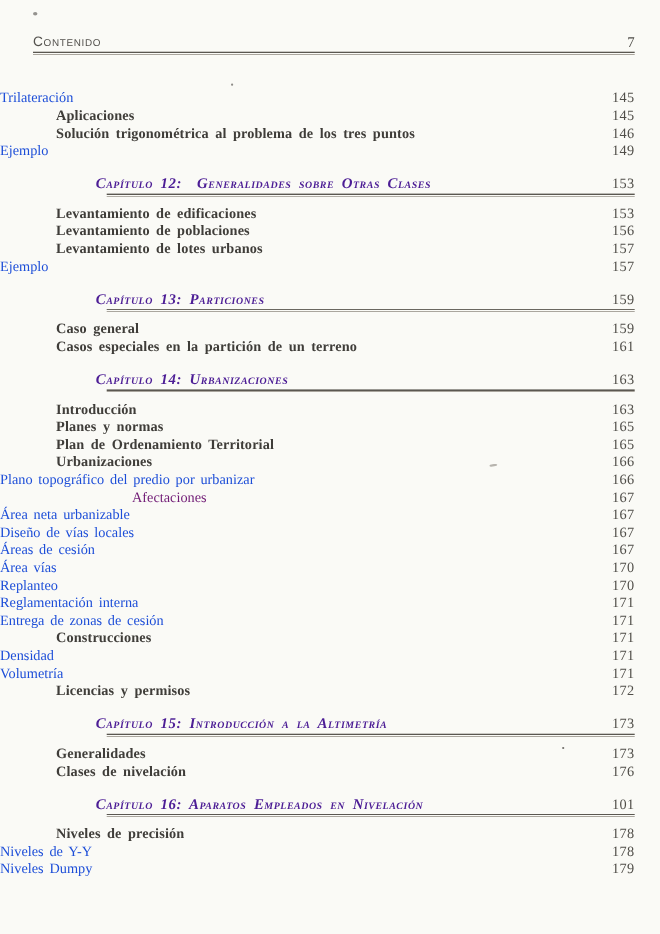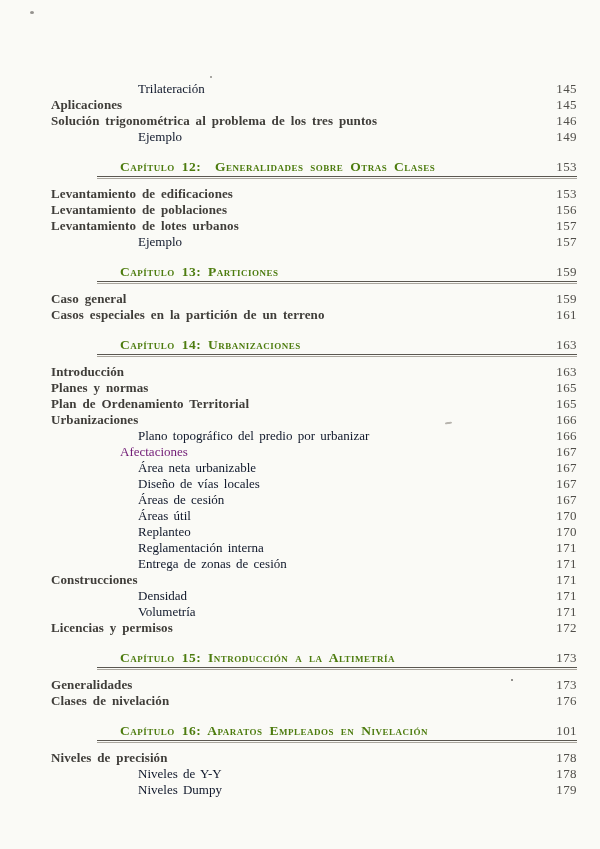--- a/index.html
+++ b/index.html
@@ -68,38 +68,39 @@
   .row .label { flex: 1 1 auto; white-space: nowrap; overflow: hidden; }
   .row .pagenum {
     flex: 0 0 auto;
     width: 36px;
     text-align: right;
     font-weight: normal;
     color: #504e49;
     letter-spacing: 0.4px;
   }
   .lvl1 .label { padding-left: 51px; font-weight: bold; color: #3f3d39; word-spacing: 2.5px; letter-spacing: 0.1px; }
-  .lvl2 .label { padding-left: 138px; color: #0f172a; word-spacing: 2px; }
+  .lvl2 .label { color: #1d4ed8; word-spacing: 2px; }
   .lvl3 .label { padding-left: 120px; color: #701a75; word-spacing: 2px; }
 
   
   .chapter-block { margin-top: 13px; }
   .chapter-row {
     display: flex;
     align-items: flex-end;
     font-size: 13.5px;
   }
   .ch-label {
     flex: 1 1 auto;
-    padding-left: 120px;
+    padding-left: 87px;
     font-weight: bold;
     font-variant: small-caps;
-    color: #4d7c0f;
+    color: #4c1d95;
     letter-spacing: 0.5px;
     word-spacing: 3px;
+    font-style: italic;
   }
   .ch-line { line-height: 18px; white-space: pre; }
   .ch-line2 { padding-left: 103px; }
   .chapter-row .pagenum {
     flex: 0 0 auto;
     width: 36px;
     text-align: right;
     font-size: 13px;
     font-weight: normal;
     color: #504e49;
@@ -118,20 +119,27 @@
 </head>
 <body>
 
 <div class="page">
 
   <div class="speck speck-1"></div>
   <div class="speck speck-2"></div>
   <div class="speck speck-3"></div>
   <div class="speck speck-4"></div>
 
+  <div class="header">
+    <div class="header-row">
+      <span class="header-title">Contenido</span>
+      <span class="header-pagenum">7</span>
+    </div>
+    <div class="rule-double"></div>
+  </div>
 
   <div class="toc" id="toc">
     <div class="row lvl2">
       <span class="label">Trilateración</span>
       <span class="pagenum">145</span>
     </div>
 
     <div class="row lvl1">
       <span class="label">Aplicaciones</span>
       <span class="pagenum">145</span>
@@ -248,21 +256,21 @@
       <span class="label">Diseño de vías locales</span>
       <span class="pagenum">167</span>
     </div>
 
     <div class="row lvl2">
       <span class="label">Áreas de cesión</span>
       <span class="pagenum">167</span>
     </div>
 
     <div class="row lvl2">
-      <span class="label">Áreas útil</span>
+      <span class="label">Área vías</span>
       <span class="pagenum">170</span>
     </div>
 
     <div class="row lvl2">
       <span class="label">Replanteo</span>
       <span class="pagenum">170</span>
     </div>
 
     <div class="row lvl2">
       <span class="label">Reglamentación interna</span>

